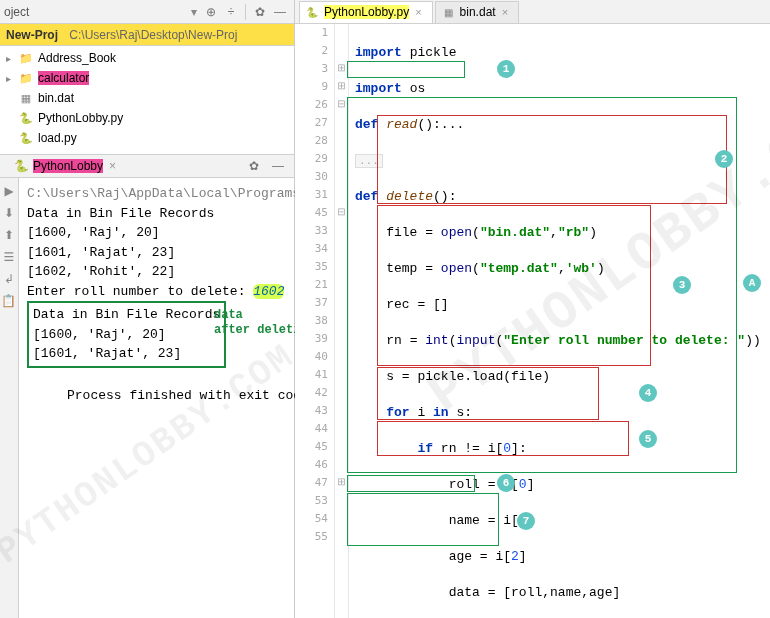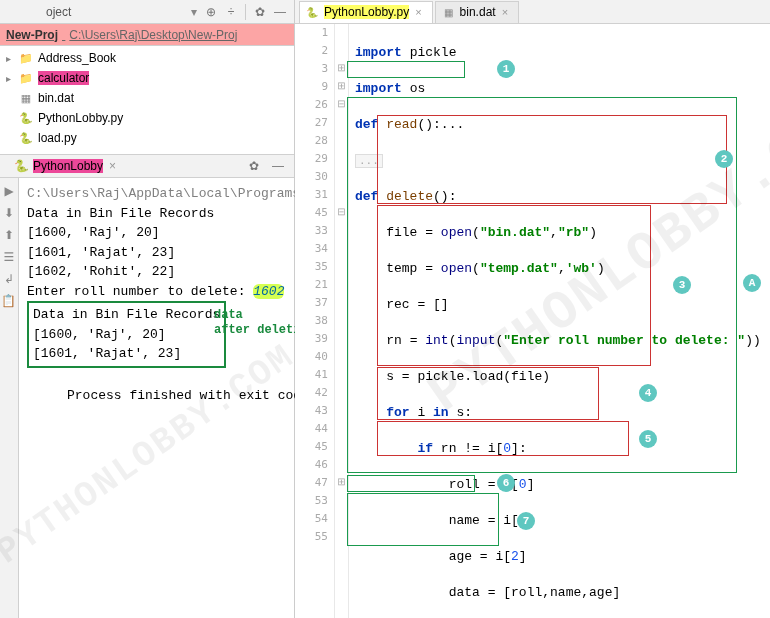--- a/index.html
+++ b/index.html
@@ -1,22 +1,22 @@
 <!DOCTYPE html>
 <html><head>
 <meta charset="utf-8">
 <style>
 * { margin: 0; padding: 0; box-sizing: border-box; }
 body { font-family: "Segoe UI", Arial, sans-serif; font-size: 12px; width: 770px; height: 618px; background: #fff; overflow: hidden; }
 .left-panel { width: 295px; display: flex; flex-direction: column; border-right: 1px solid #ccc; }
 .left-top { display: flex; align-items: center; border-bottom: 1px solid #d0d0d0; height: 24px; padding: 0 4px; background: #f2f2f2; }
-.left-top .label { flex: 1; color: #555; margin-left: 42px; }
+.left-top .label { flex: 1; color: #555; }
 .icon-btn { width: 20px; height: 20px; display: flex; align-items: center; justify-content: center; color: #777; cursor: pointer; }
 .sep-v { width: 1px; height: 16px; background: #ccc; margin: 0 4px; }
-.breadcrumb { display: flex; align-items: center; background: #fca5a5; border-bottom: 1px solid #d0d0d0; height: 22px; padding: 0 6px; color: #666; text-decoration: underline; }
+.breadcrumb { display: flex; align-items: center; background: #fde047; border-bottom: 1px solid #d0d0d0; height: 22px; padding: 0 6px; color: #666; }
 .breadcrumb b { color: #333; font-weight: bold; }
 .bc-sep { margin: 0 4px; color: #999; }
 .file-tree { background: #fff; padding: 2px 0; }
 .tree-item { display: flex; align-items: center; height: 20px; padding: 0 6px; cursor: pointer; }
 .tree-icon { width: 16px; height: 16px; margin-right: 4px; display: inline-flex; align-items: center; justify-content: center; font-size: 11px; }
 .folder { color: #b8860b; }
 .pyfile { color: #3b7; }
 .binfile { color: #888; }
 .arrow { color: #888; width: 12px; display: inline-block; font-size: 10px; }
 .run-panel-header { display: flex; align-items: center; background: #f2f2f2; border-top: 1px solid #d0d0d0; border-bottom: 1px solid #d0d0d0; height: 24px; padding: 0 6px; margin-top: 4px; }
@@ -36,21 +36,21 @@
 .tab .close-x { margin-left: 6px; color: #999; font-size: 11px; }
 .tab .ficon { width: 14px; height: 14px; margin-right: 4px; display: inline-flex; align-items: center; justify-content: center; font-size: 10px; }
 .hl-tab { text-decoration: none; background: #ffff66; }
 .editor-wrap { flex: 1; display: flex; overflow: hidden; position: relative; }
 .gutter { width: 40px; background: #fff; border-right: 1px solid #e8e8e8; padding-top: 2px; }
 .ln { height: 18px; font-size: 11px; color: #aaa; text-align: right; padding-right: 6px; font-family: Consolas, monospace; }
 .fold-col { width: 14px; background: #fff; border-right: 1px solid #e8e8e8; padding-top: 2px; }
 .fold-mark { height: 18px; font-size: 10px; color: #aaa; text-align: center; cursor: pointer; }
 .code-area { flex: 1; font-family: Consolas, "Courier New", monospace; font-size: 13px; padding: 2px 6px; line-height: 18px; position: relative; white-space: pre; }
 .kw { color: #0033b3; font-weight: bold; }
-.fn { color: #7a3e00; }
+.fn { color: #7a3e00; font-style: italic; }
 .str { color: #008000; font-weight: bold; }
 .num { color: #1750eb; }
 .builtin { color: #000080; }
 .ident { color: #000; }
 .fold-dots { color: #aaa; background: #f5f5f5; border: 1px solid #ddd; padding: 0 3px; font-size: 11px; }
 .box-green { border: 1px solid #1a9a4e; position: absolute; pointer-events: none; }
 .box-red { border: 1px solid #cc3333; position: absolute; pointer-events: none; }
 .circle-num { width: 18px; height: 18px; border-radius: 50%; background: #5fc7c0; color: #fff; font-size: 11px; font-weight: bold; display: flex; align-items: center; justify-content: center; position: absolute; pointer-events: none; }
 .watermark { position: absolute; font-size: 54px; color: rgba(0,0,0,0.06); transform: rotate(-35deg); font-weight: bold; pointer-events: none; letter-spacing: 2px; }
 .side-bar-left { width: 22px; background: #f2f2f2; border-right: 1px solid #d0d0d0; display: flex; flex-direction: column; align-items: center; padding-top: 4px; gap: 4px; }

